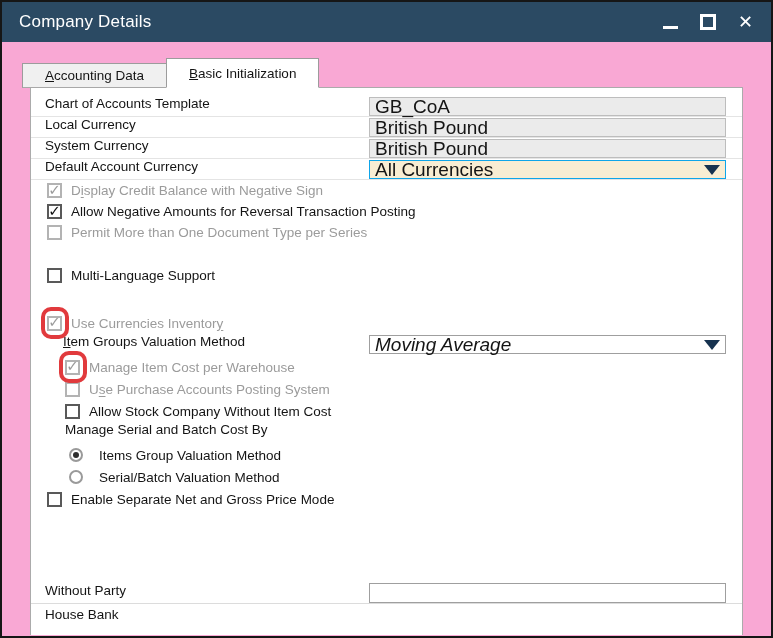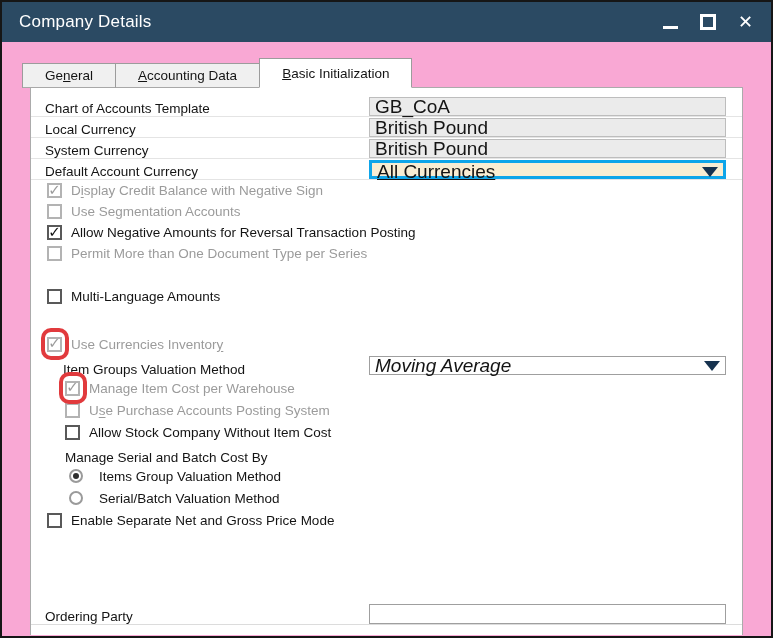--- a/index.html
+++ b/index.html
@@ -28,29 +28,29 @@
     margin-right:-1px; cursor:default;
   }
   .tab.active {
     height:30px; background:#fff; border-bottom:1px solid #fff; z-index:3;
   }
   
   .panel {
     position:relative; margin:0 14px; height:548px; background:#fff;
     border:1px solid #ababab; border-bottom:none; padding-top:8px; overflow:hidden;
   }
-  .row { position:relative; height:21px; display:flex; align-items:flex-end; font-size:13.5px; color:#141414; }
+  .row { position:relative; height:21px; display:flex; align-items:flex-start; font-size:13.5px; color:#141414; }
   .field-row { border-bottom:1px solid #e4e4e4; }
   .field-row .flabel { padding-left:14px; }
   .fvalue {
     position:absolute; left:338px; right:16px; top:1px; height:19px;
     line-height:18px; padding-left:5px; font-size:19px; color:#141414;
   }
   .fvalue.gray  { background:#ebebeb; border:1px solid #bdbdbd; }
-  .fvalue.cream { background:#f8edd3; border:3px solid #0ea5e9;text-decoration:underline; }
+  .fvalue.cream { background:#f8edd3; border:1px solid #0ea5e9; }
   .fvalue.white { background:#ffffff; border:1px solid #9f9f9f;font-style:italic; }
   .dd-arrow {
     position:absolute; right:5px; top:4px; width:0; height:0;
     border-left:8px solid transparent; border-right:8px solid transparent;
     border-top:10px solid #16324f;
   }
   
   .cb-row { display:flex; align-items:center; gap:9px; }
   .lvl1 { padding-left:16px; }
   .lvl2 { padding-left:34px; }
@@ -98,23 +98,20 @@
     <span class="win-btns">
       <span class="btn-min"></span>
       <span class="btn-max"></span>
       <span class="btn-close">✕</span>
     </span>
   </div>
 
   <div class="tab-area">
     <div class="tabs">
       <div class="tab">
-        <span><span>Ge</span><u>n</u><span>eral</span></span>
-      </div>
-      <div class="tab">
         <span><span></span><u>A</u><span>ccounting Data</span></span>
       </div>
       <div class="tab active">
         <span><span></span><u>B</u><span>asic Initialization</span></span>
       </div>
     </div>
 
     <div class="panel">
 
       <div class="row field-row">
@@ -136,40 +133,36 @@
           <span class="dd-arrow"></span>
         </span>
       </div>
 
       <div class="row cb-row lvl1 disabled">
         <span class="checkbox checked">
             <span class="check">✓</span>
           </span>
         <span class="cb-label"><span>D</span><u>i</u><span>splay Credit Balance with Negative Sign</span></span>
       </div>
-      <div class="row cb-row lvl1 disabled">
-        <span class="checkbox"></span>
-        <span class="cb-label"><span>Use Segmentation Accounts</span><u></u><span></span></span>
-      </div>
       <div class="row cb-row lvl1">
         <span class="checkbox checked">
             <span class="check">✓</span>
           </span>
         <span class="cb-label"><span>Allow Negative Amounts for Reversal Transaction Posting</span><u></u><span></span></span>
       </div>
       <div class="row cb-row lvl1 disabled">
         <span class="checkbox"></span>
         <span class="cb-label"><span>Permit More than One Document Type per Series</span><u></u><span></span></span>
       </div>
 
       <div class="sp22"></div>
 
       <div class="row cb-row lvl1">
         <span class="checkbox"></span>
-        <span class="cb-label"><span>Multi-Language Amounts</span><u></u><span></span></span>
+        <span class="cb-label"><span>Multi-Language Support</span><u></u><span></span></span>
       </div>
 
       <div class="sp26"></div>
 
       <div class="row inv cb-row lvl1 disabled">
         <span class="cb-wrap">
           <span class="red-ring"></span>
           <span class="checkbox checked">
               <span class="check">✓</span>
             </span>
@@ -223,21 +216,21 @@
       </div>
 
       <div class="row inv cb-row lvl1">
         <span class="checkbox"></span>
         <span class="cb-label"><span>Enable Separate Net and Gross Price Mode</span><u></u><span></span></span>
       </div>
 
       <div class="sp73"></div>
 
       <div class="row op-row">
-        <span class="flabel">Ordering Party</span>
+        <span class="flabel">Without Party</span>
         <input class="op-input" type="text" value="" style="">
       </div>
       <div class="row hb-row">
         <span class="flabel" style="padding-left:14px;">House Bank</span>
       </div>
 
     </div>
   </div>
 </div>
 

